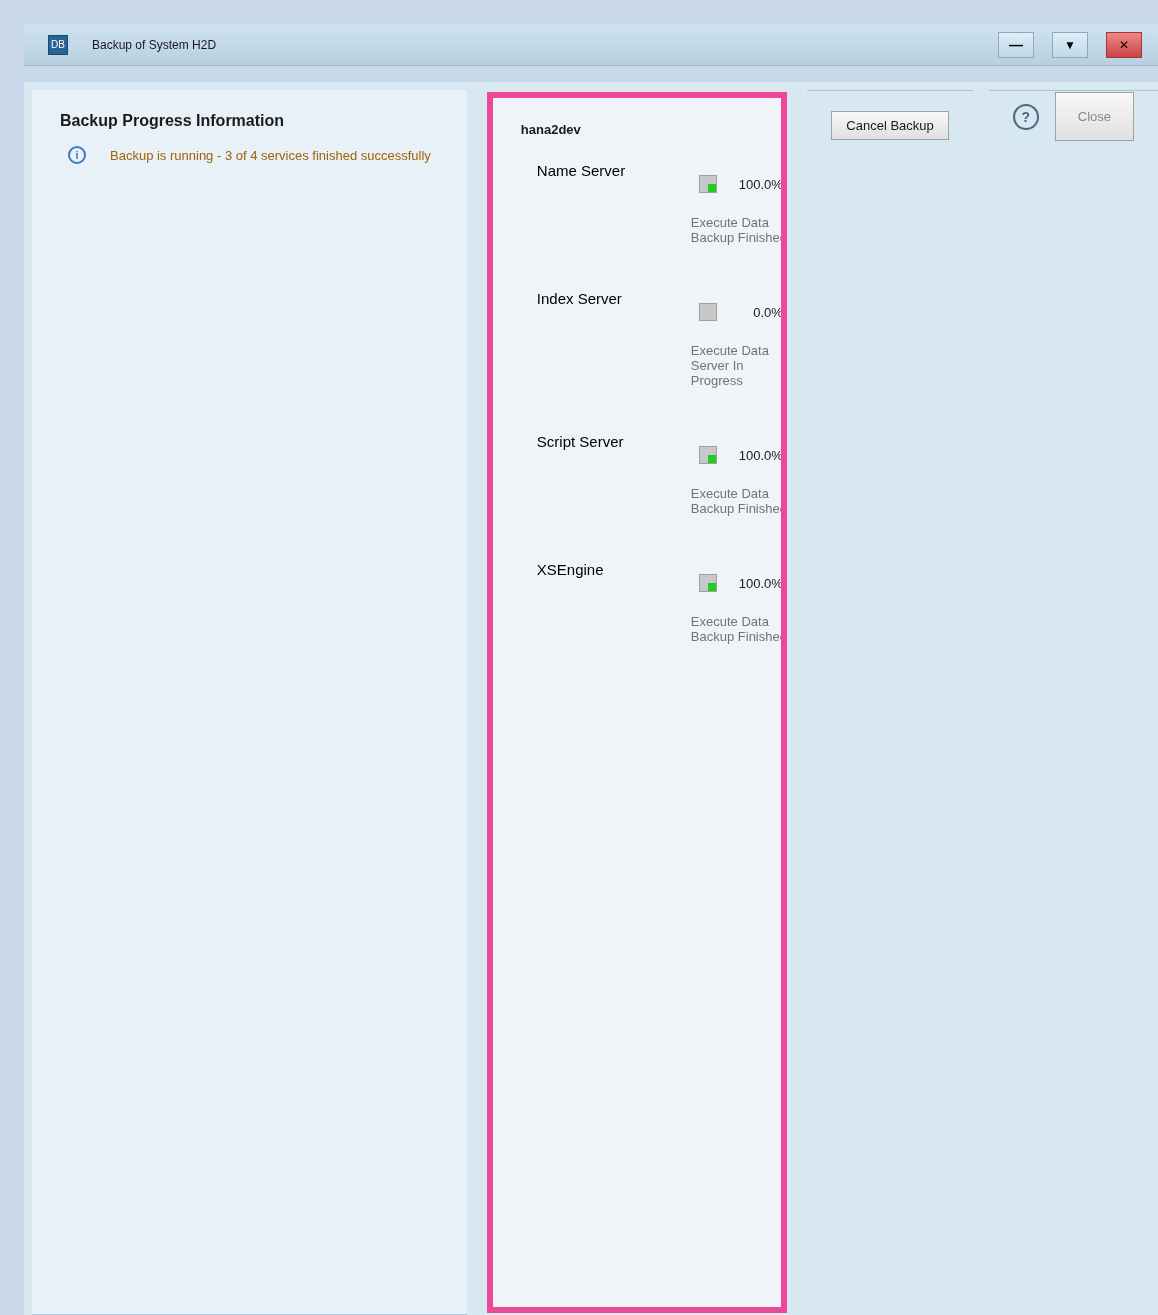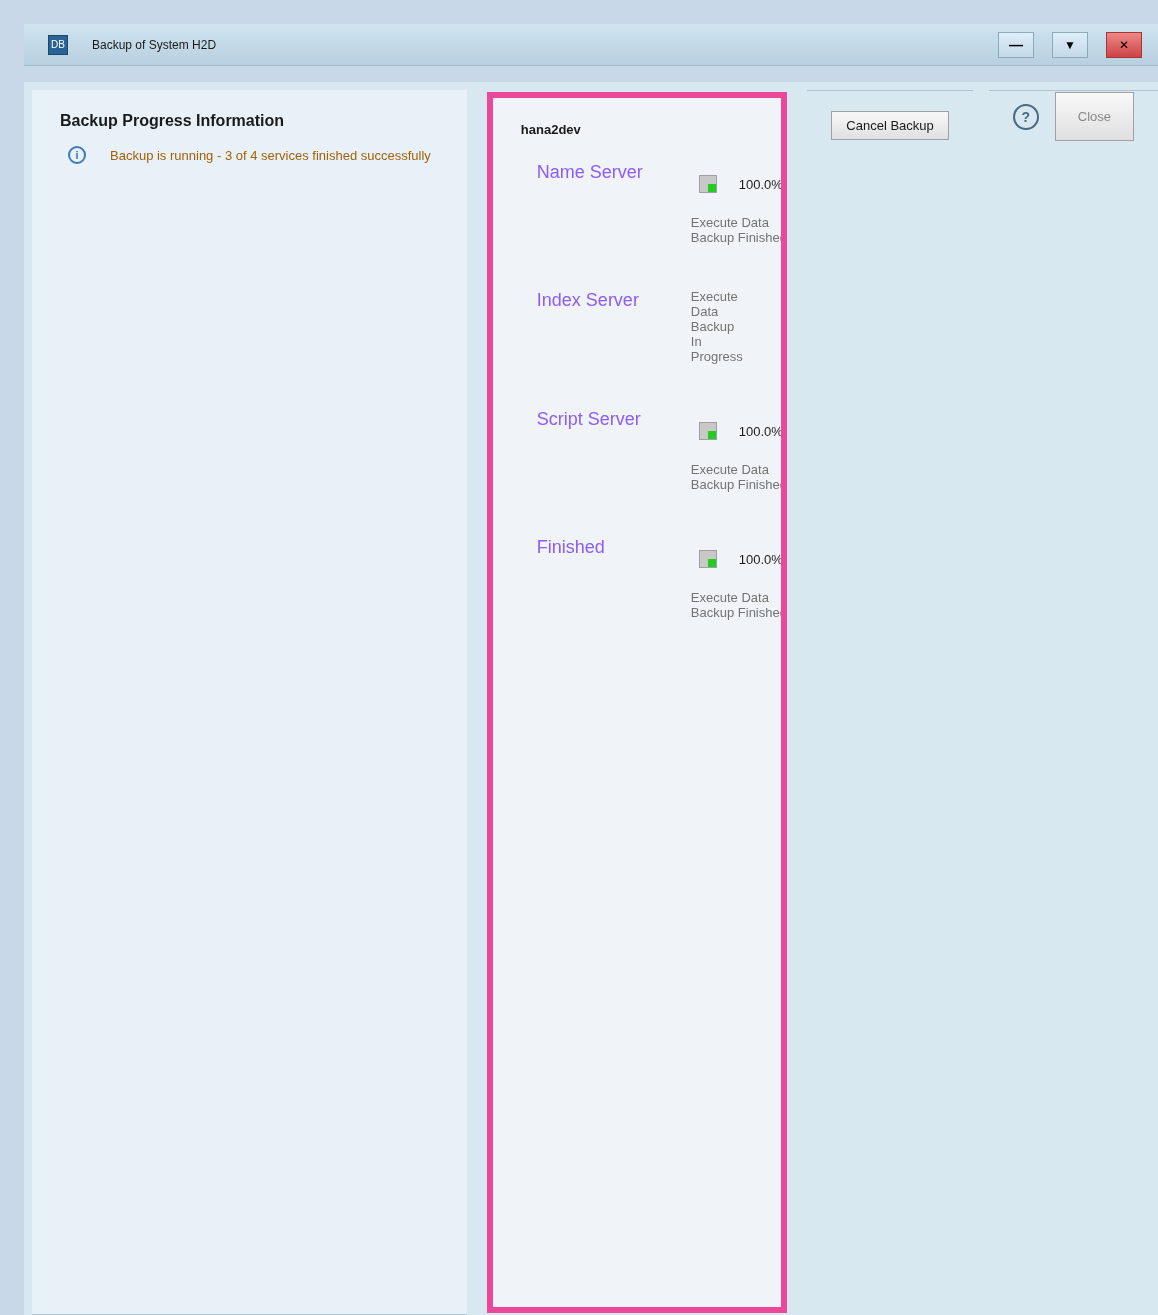--- a/index.html
+++ b/index.html
@@ -128,22 +128,22 @@
     }
 
     .service-row {
       display: flex;
       align-items: flex-start;
       margin-bottom: 18px;
     }
     .service-name {
       width: 130px;
       min-width: 130px;
-      font-size: 18px;
-      color: #8b5cf6;
+      font-size: 15px;
+      color: #000000;
       padding-top: 3px;
     }
     .service-progress-block {
       flex: 1;
       display: flex;
       flex-direction: column;
       gap: 4px;
     }
     .progress-line {
       display: flex;
@@ -267,37 +267,43 @@
                 <div class="progress-bar-fill" style="width: 100%;"></div>
               </div>
               <div class="progress-percent">100.0%</div>
             </div>
             <div class="progress-status-text">Execute Data Backup Finished</div>
           </div>
         </div>
         <div class="service-row">
           <div class="service-name">Index Server</div>
           <div class="service-progress-block">
-            <div class="progress-status-text">Execute Data Backup In Progress</div>
+            <div class="progress-line">
+              <div class="progress-bar-container">
+                <div class="progress-bar-fill gray" style="width: 0%;"></div>
+              </div>
+              <div class="progress-percent">0.0%</div>
+            </div>
+            <div class="progress-status-text">Execute Data Server In Progress</div>
           </div>
         </div>
         <div class="service-row">
           <div class="service-name">Script Server</div>
           <div class="service-progress-block">
             <div class="progress-line">
               <div class="progress-bar-container">
                 <div class="progress-bar-fill" style="width: 100%;"></div>
               </div>
               <div class="progress-percent">100.0%</div>
             </div>
             <div class="progress-status-text">Execute Data Backup Finished</div>
           </div>
         </div>
         <div class="service-row">
-          <div class="service-name">Finished</div>
+          <div class="service-name">XSEngine</div>
           <div class="service-progress-block">
             <div class="progress-line">
               <div class="progress-bar-container">
                 <div class="progress-bar-fill" style="width: 100%;"></div>
               </div>
               <div class="progress-percent">100.0%</div>
             </div>
             <div class="progress-status-text">Execute Data Backup Finished</div>
           </div>
         </div>

